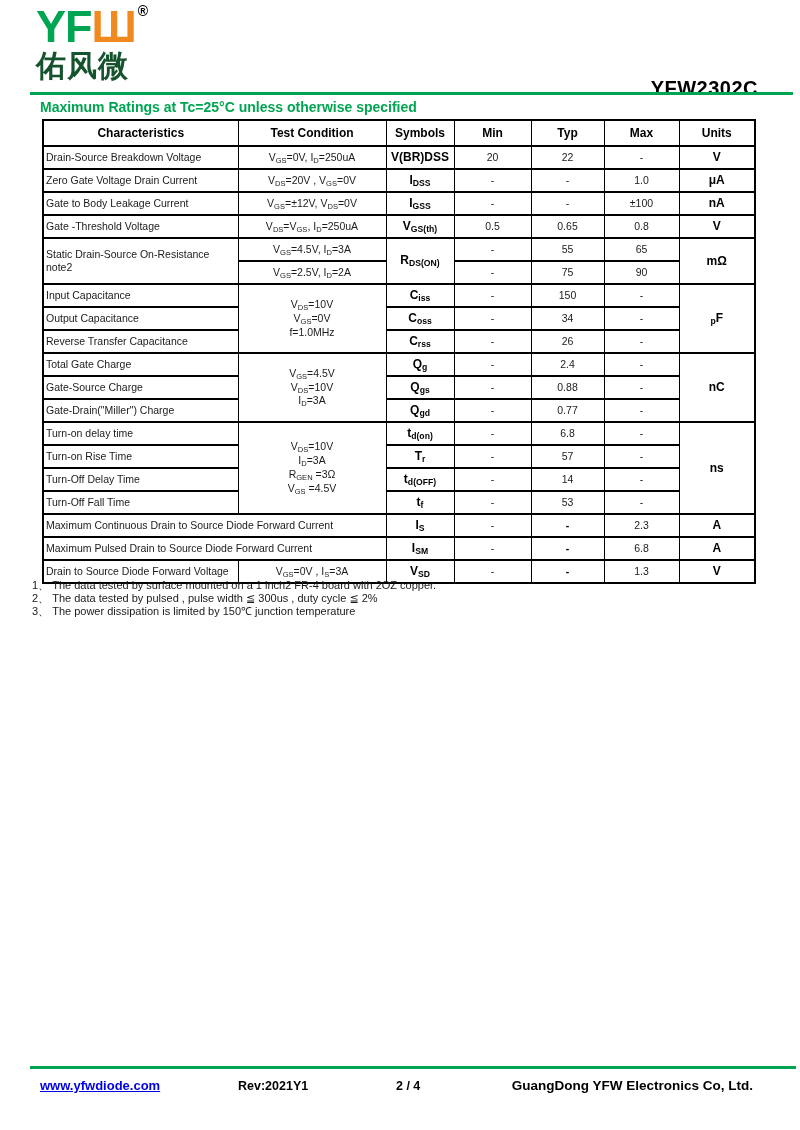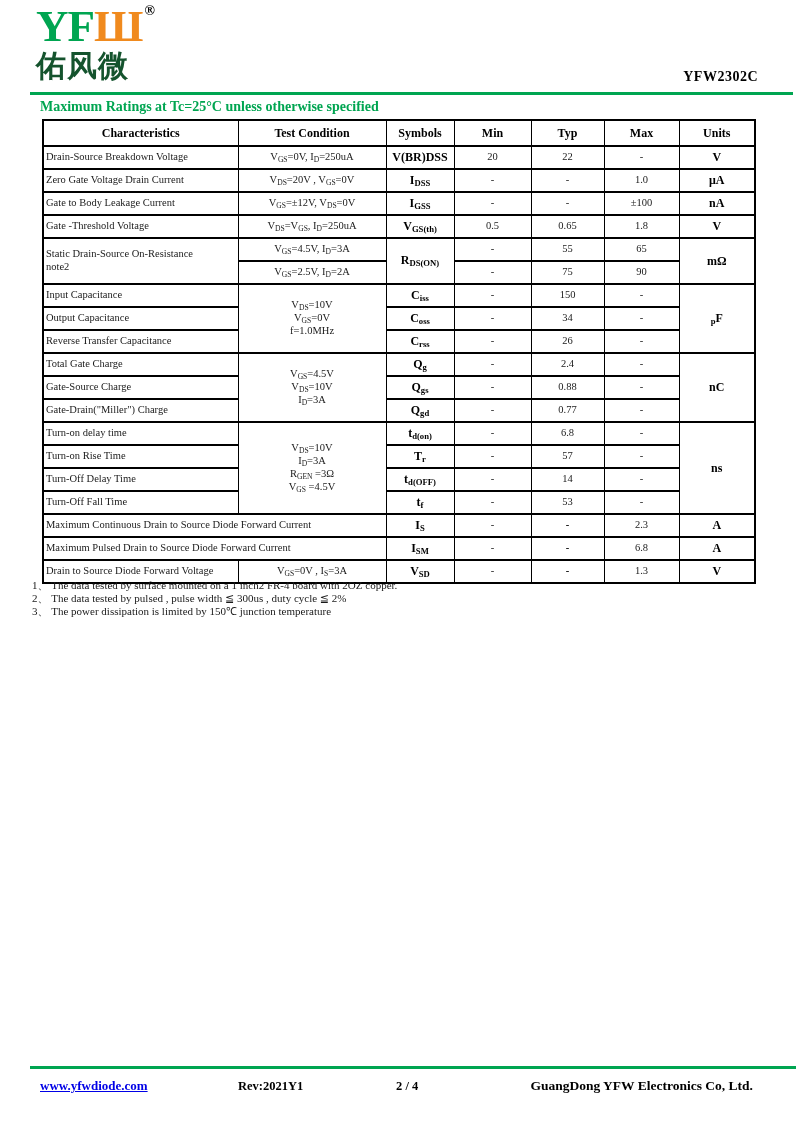--- a/index.html
+++ b/index.html
@@ -1,28 +1,28 @@
 <!DOCTYPE html>
 <html style="--green: #00a551; --orange: #f08a1e; --link: #0000e6;"><head>
 <meta charset="utf-8">
 <style>
   * { margin:0; padding:0; box-sizing:border-box; }
   html,body { background:#fff; }
   .page {
     position:relative; width:800px; height:1130px; background:#fff;
-    font-family:Liberation Serif, serif; color:#000; overflow:hidden;
+    font-family:Liberation Sans, sans-serif; color:#000; overflow:hidden;
   }
   
   .logo { position:absolute; top:4px; left:36px; line-height:1; }
   .logo-line1 { font-size:45px; font-weight:bold; letter-spacing:-1px; white-space:nowrap; }
   .logo-yf { color:var(--green,#00a551); }
   .logo-w  { color:var(--orange,#f08a1e); }
   .logo-reg { font-size:14px; font-weight:bold; color:#000; vertical-align:26px; margin-left:2px; }
   .logo-cn { font-size:30px; font-weight:bold; color:#14532d; letter-spacing:1px; margin-top:2px; }
-  .product-code { position:absolute; top:69px; right:42px; font-size:14px; font-weight:bold; letter-spacing:.5px; }
+  .product-code { position:absolute; top:77px; right:42px; font-size:20px; font-weight:bold; letter-spacing:.5px; }
   .rule-top    { position:absolute; top:92px;  left:30px; width:763px; height:3px; background:var(--green,#00a551); }
   .section-title { position:absolute; top:99px; left:40px; font-size:14px; font-weight:bold; color:var(--green,#00a551); }
   
   .ratings { position:absolute; top:119px; left:42px; width:712px; border-collapse:collapse; border:2px solid #000; table-layout:fixed; }
   .ratings th, .ratings td {
     border:1px solid #000; border-top-width:2px; border-bottom-width:2px;
     text-align:center; vertical-align:middle;
     font-size:10.5px; line-height:1.2; height:23px; padding:1px 2px; color:#1a1a1a;
   }
   .ratings th { font-size:12px; font-weight:bold; height:26px; color:#000; }
@@ -105,21 +105,21 @@
           <td>-</td>
           <td>±100</td>
           <td class="unit">nA</td>
         </tr>
         <tr>
           <td class="L">Gate -Threshold  Voltage</td>
           <td>V<sub>DS</sub>=V<sub>GS</sub>, I<sub>D</sub>=250uA</td>
           <td class="sym">V<sub>GS(th)</sub></td>
           <td>0.5</td>
           <td>0.65</td>
-          <td>1.8</td>
+          <td>0.8</td>
           <td class="unit">V</td>
         </tr>
         <tr>
           <td rowspan="2" class="L">Static Drain-Source On-Resistance<br>note2</td>
           <td>V<sub>GS</sub>=4.5V, I<sub>D</sub>=3A</td>
           <td rowspan="2" class="sym">R<sub>DS(ON)</sub></td>
           <td>-</td>
           <td>55</td>
           <td>65</td>
           <td rowspan="2" class="unit">mΩ</td>

